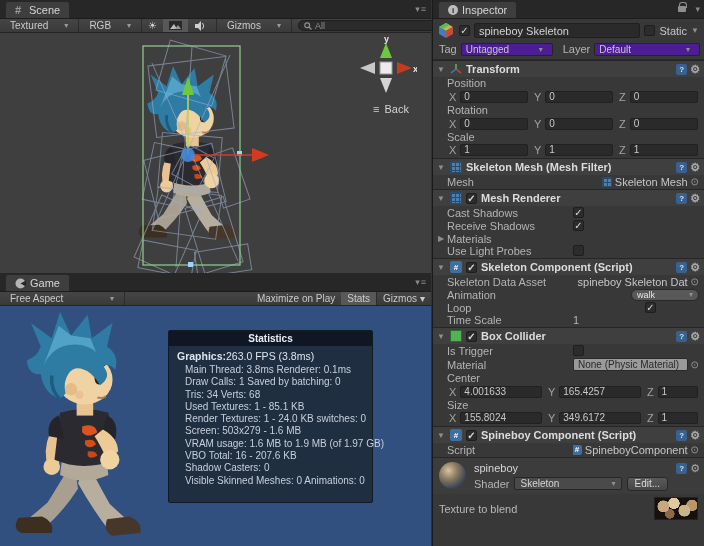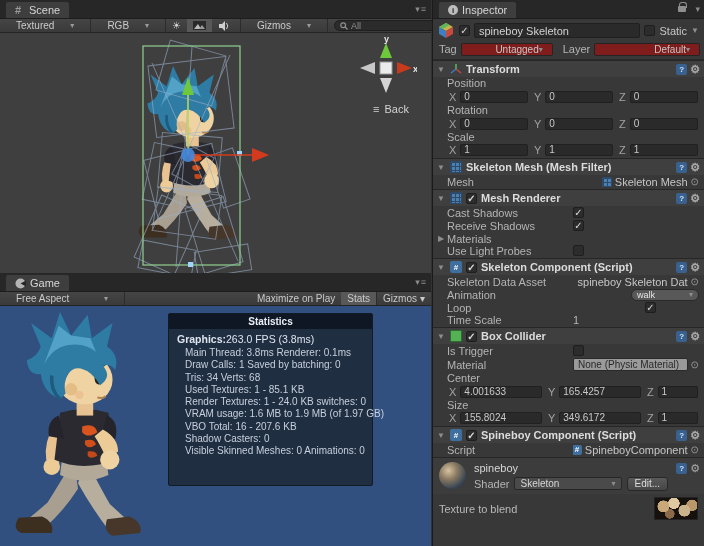--- a/index.html
+++ b/index.html
@@ -12,60 +12,60 @@
   .tabbar { height:19px; background:#272727; display:flex; align-items:flex-end; padding-left:5px;
             position:relative; border-bottom:1px solid #1d1d1d; }
   .tab { height:17px; background:#3e3e3e; border:1px solid #282828; border-bottom:none;
          border-radius:3px 3px 0 0; display:flex; align-items:center; gap:4px; padding:0 9px;
          color:#d6d6d6; font-size:11px; }
   .tabmenu { position:absolute; right:4px; top:4px; color:#8a8a8a; font-size:9px; letter-spacing:1px; }
 
   
   .ptoolbar { height:14px; background:linear-gradient(#454545,#3a3a3a); border-bottom:1px solid #242424;
               display:flex; align-items:center; font-size:10px; color:#cacaca; }
-  .dd { display:flex; align-items:center; height:100%; padding:0 16px; border-right:1px solid #2c2c2c; gap:16px; }
+  .dd { display:flex; align-items:center; height:100%; padding:0 10px; border-right:1px solid #2c2c2c; gap:16px; }
   .dd .arr { color:#9a9a9a; font-size:8px; }
   .tbtn { display:flex; align-items:center; justify-content:center; height:100%; padding:0 6px; }
   .tbtn.active { background:#585858; }
   .searchbox { flex:1; margin:17px 6px; height:11px; background:#2b2b2b; border:1px solid #1f1f1f;
                border-radius:6px; display:flex; align-items:center; padding:0 5px; gap:3px; }
   .searchbox input { flex:1; background:transparent; border:none; outline:none; color:#cfcfcf;
                      font-size:9px; font-family:"Liberation Sans",sans-serif; }
   .searchbox input::placeholder { color:#8f8f8f; }
 
   
   #scene-panel { position:absolute; left:0; top:0; width:431px; height:273px; }
   #game-panel  { position:absolute; left:0; top:273px; width:431px; height:273px; }
   #scene-view { position:absolute; left:0; top:33px; width:431px; height:240px; background:#3f3f3f; overflow:hidden; }
   #game-view  { position:absolute; left:0; top:33px; width:431px; height:240px; background:#32507f; overflow:hidden; }
 
   .axis-gizmo { position:absolute; right:14px; top:4px; width:62px; height:62px; }
   .back-label { position:absolute; right:22px; top:70px; color:#d2d2d2; font-size:11px; display:flex; gap:5px; align-items:center; }
 
   
-  #stats-panel { position:absolute; left:168px; top:7px; width:205px; height:173px;
+  #stats-panel { position:absolute; left:168px; top:24px; width:205px; height:173px;
                  background:rgba(30,41,58,0.88); border:1px solid #121a26; border-radius:2px;
                  color:#c6cfdc; font-size:10px; }
   #stats-title { height:15px; background:rgba(14,21,33,0.9); display:flex; align-items:center;
                  justify-content:center; font-weight:bold; color:#e9eef6; font-size:10px; }
   #stats-gfx { display:flex; justify-content:flex-start; padding:4px 10px 2px 8px; font-size:10.5px; color:#dde4ee; }
   #stats-gfx .g { font-weight:bold; }
   .stat-line { padding-left:16px; padding-right:6px; line-height:12.3px; white-space:nowrap; }
   #stats-net { padding:5px 8px 0 8px; font-weight:bold; color:#dde4ee; }
 
   
   #inspector { position:absolute; left:432px; top:0; width:272px; height:546px; background:#383838;
                border-left:1px solid #1a1a1a; display:flex; flex-direction:column; overflow:hidden; }
   .go-header { padding:3px 4px 2px 4px; border-bottom:1px solid #2a2a2a; }
   .go-row1 { display:flex; align-items:center; gap:4px; height:17px; }
   .name-input { flex:1; height:15px; background:#2a2a2a; border:1px solid #1f1f1f; border-radius:2px;
                 color:#d2d2d2; font-size:11px; padding:0 4px; font-family:"Liberation Sans",sans-serif; outline:none; }
   .go-row2 { display:flex; align-items:center; gap:4px; height:16px; margin-top:2px; }
-  .mini-dd { background:#7f1d1d; border:1px solid #242424; border-radius:2px; height:13px; flex:1;
-             display:flex; align-items:center; justify-content:flex-end; padding:0 4px; color:#c6c6c6; font-size:10px; }
+  .mini-dd { background:#4c1d95; border:1px solid #242424; border-radius:2px; height:13px; flex:1;
+             display:flex; align-items:center; justify-content:space-between; padding:0 4px; color:#c6c6c6; font-size:10px; }
 
   .comp { border-top:1px solid #262626; }
   .comp-header { height:16px; background:#3f3f3f; display:flex; align-items:center; gap:4px; padding:0 4px;
                  font-weight:bold; color:#dcdcdc; }
   .fold { color:#8e8e8e; font-size:8px; width:9px; }
   .hicons { margin-left:auto; display:flex; align-items:center; gap:3px; }
   .help-ic { width:11px; height:11px; background:#39618f; border-radius:2px; color:#cfe2f5; font-size:8px;
              font-weight:bold; display:flex; align-items:center; justify-content:center; }
   .gear-ic { color:#a8a8a8; font-size:11px; line-height:11px; }
 
@@ -289,20 +289,21 @@
         <div id="stats-title">Statistics</div>
         <div id="stats-gfx">
           <span class="g">Graphics:</span>
           <span>263.0 FPS (3.8ms)</span>
         </div>
         <div class="stat-line">Main Thread: 3.8ms  Renderer: 0.1ms</div>
         <div class="stat-line">Draw Calls: 1   Saved by batching: 0</div>
         <div class="stat-line">Tris: 34    Verts: 68</div>
         <div class="stat-line">Used Textures: 1 - 85.1 KB</div>
         <div class="stat-line">Render Textures: 1 - 24.0 KB    switches: 0</div>
+        <div class="stat-line">Screen: 503x279 - 1.6 MB</div>
         <div class="stat-line">VRAM usage: 1.6 MB to 1.9 MB (of 1.97 GB)</div>
         <div class="stat-line">VBO Total: 16 - 207.6 KB</div>
         <div class="stat-line">Shadow Casters: 0</div>
         <div class="stat-line">Visible Skinned Meshes: 0     Animations: 0</div>
       </div>
     </div>
   </div>
 
   <div id="inspector">
     <div class="tabbar">

